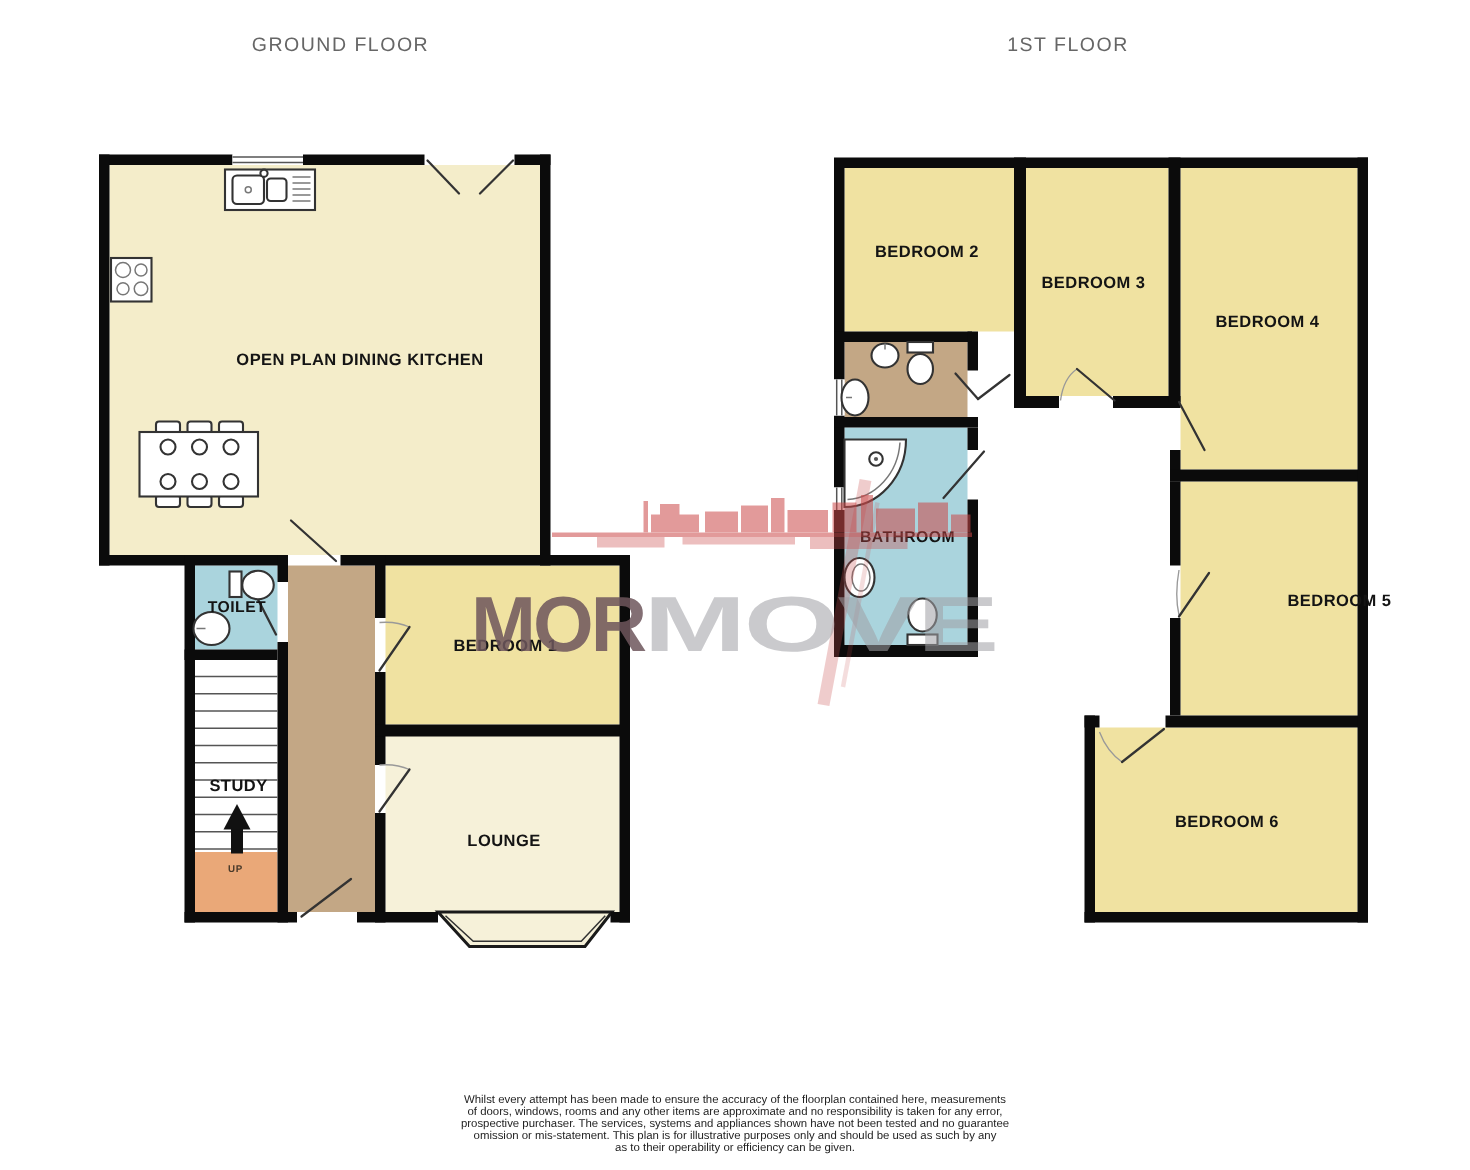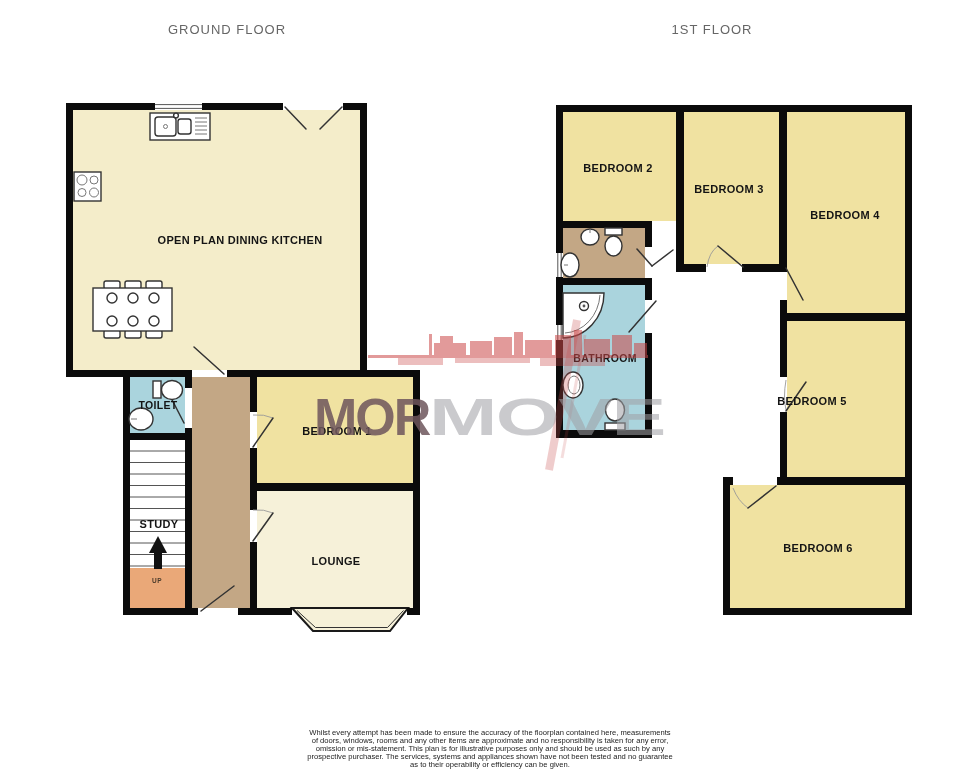--- a/index.html
+++ b/index.html
@@ -276,21 +276,21 @@
 
   <div class="room-label" style="left:219px;top:240px;margin-left:21px;">OPEN PLAN DINING KITCHEN</div>
   <div class="room-label sm" style="left:158px;top:405px;">TOILET</div>
   <div class="room-label" style="left:159px;top:524px;">STUDY</div>
   <div class="room-label up" style="left:157px;top:580px;">UP</div>
   <div class="room-label" style="left:337px;top:431px;">BEDROOM 1</div>
   <div class="room-label" style="left:336px;top:561px;">LOUNGE</div>
   <div class="room-label" style="left:618px;top:168px;">BEDROOM 2</div>
   <div class="room-label" style="left:729px;top:189px;">BEDROOM 3</div>
   <div class="room-label" style="left:845px;top:215px;">BEDROOM 4</div>
-  <div class="room-label" style="left:812px;top:401px;">BEDROOM 5</div>
+  <div class="room-label" style="left:893px;top:401px;">BEDROOM 5</div>
   <div class="room-label" style="left:818px;top:548px;">BEDROOM 6</div>
   <div class="room-label sm" style="left:605px;top:358px;">BATHROOM</div>
 
   <div class="watermark">
     <svg class="wm-svg" width="980" height="780" viewBox="0 0 980 780">
       <g opacity="0.55">
         <rect class="sky" x="368" y="355" width="280" height="3"></rect>
         <rect class="sky" x="429" y="334" width="3" height="21"></rect>
         <rect class="sky" x="434" y="343" width="32" height="12"></rect>
         <rect class="sky" x="440" y="336" width="13" height="8"></rect>
@@ -311,18 +311,18 @@
       </g>
       <line x1="577" y1="320" x2="549" y2="470" stroke="#c84b4b" stroke-width="8" opacity="0.28"></line>
       <line x1="585" y1="335" x2="562" y2="458" stroke="#c84b4b" stroke-width="3" opacity="0.18"></line>
     </svg>
     <div class="brand"><span class="bl">MOR</span><span class="br">MOVE</span></div>
   </div>
 
   <div class="disclaimer">
     <div>Whilst every attempt has been made to ensure the accuracy of the floorplan contained here, measurements</div>
     <div>of doors, windows, rooms and any other items are approximate and no responsibility is taken for any error,</div>
+    <div>prospective purchaser. The services, systems and appliances shown have not been tested and no guarantee</div>
     <div>omission or mis-statement. This plan is for illustrative purposes only and should be used as such by any</div>
-    <div>prospective purchaser. The services, systems and appliances shown have not been tested and no guarantee</div>
     <div>as to their operability or efficiency can be given.</div>
   </div>
 
 </div>
 
 </body></html>

